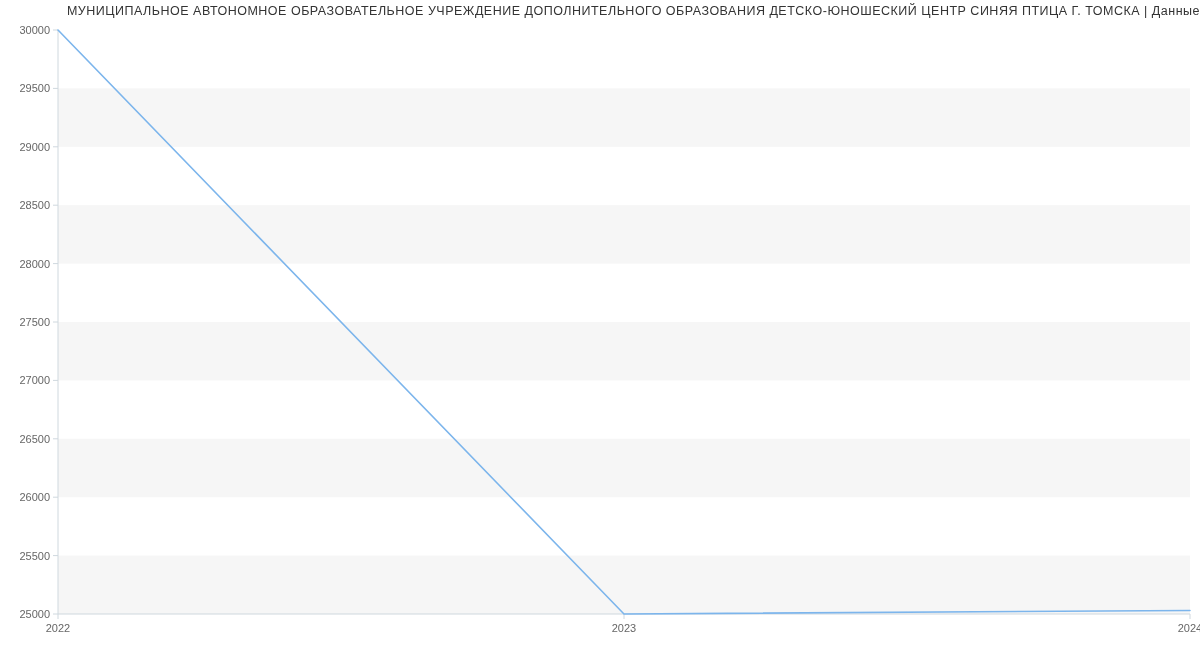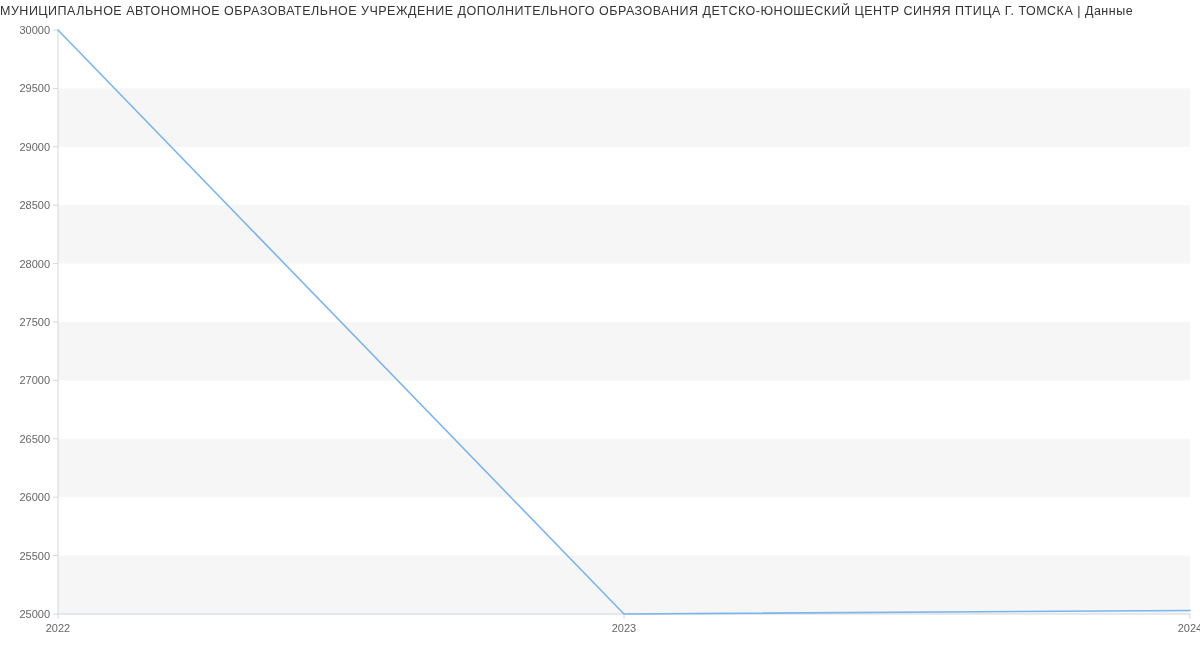--- a/index.html
+++ b/index.html
@@ -8,21 +8,21 @@
     width: 1200px;
     height: 650px;
     background: #ffffff;
     font-family: Verdana, Geneva, sans-serif;
     overflow: hidden;
   }
   .title {
     font-size: 12.5px;
     letter-spacing: 0.5px;
     color: #333333;
-    text-align: left;
+    text-align: right;
     padding-top: 4px;
     white-space: nowrap;
   }
   .chart-wrap {
     position: absolute;
     left: 0;
     top: 22px;
     width: 1200px;
     height: 620px;
   }

